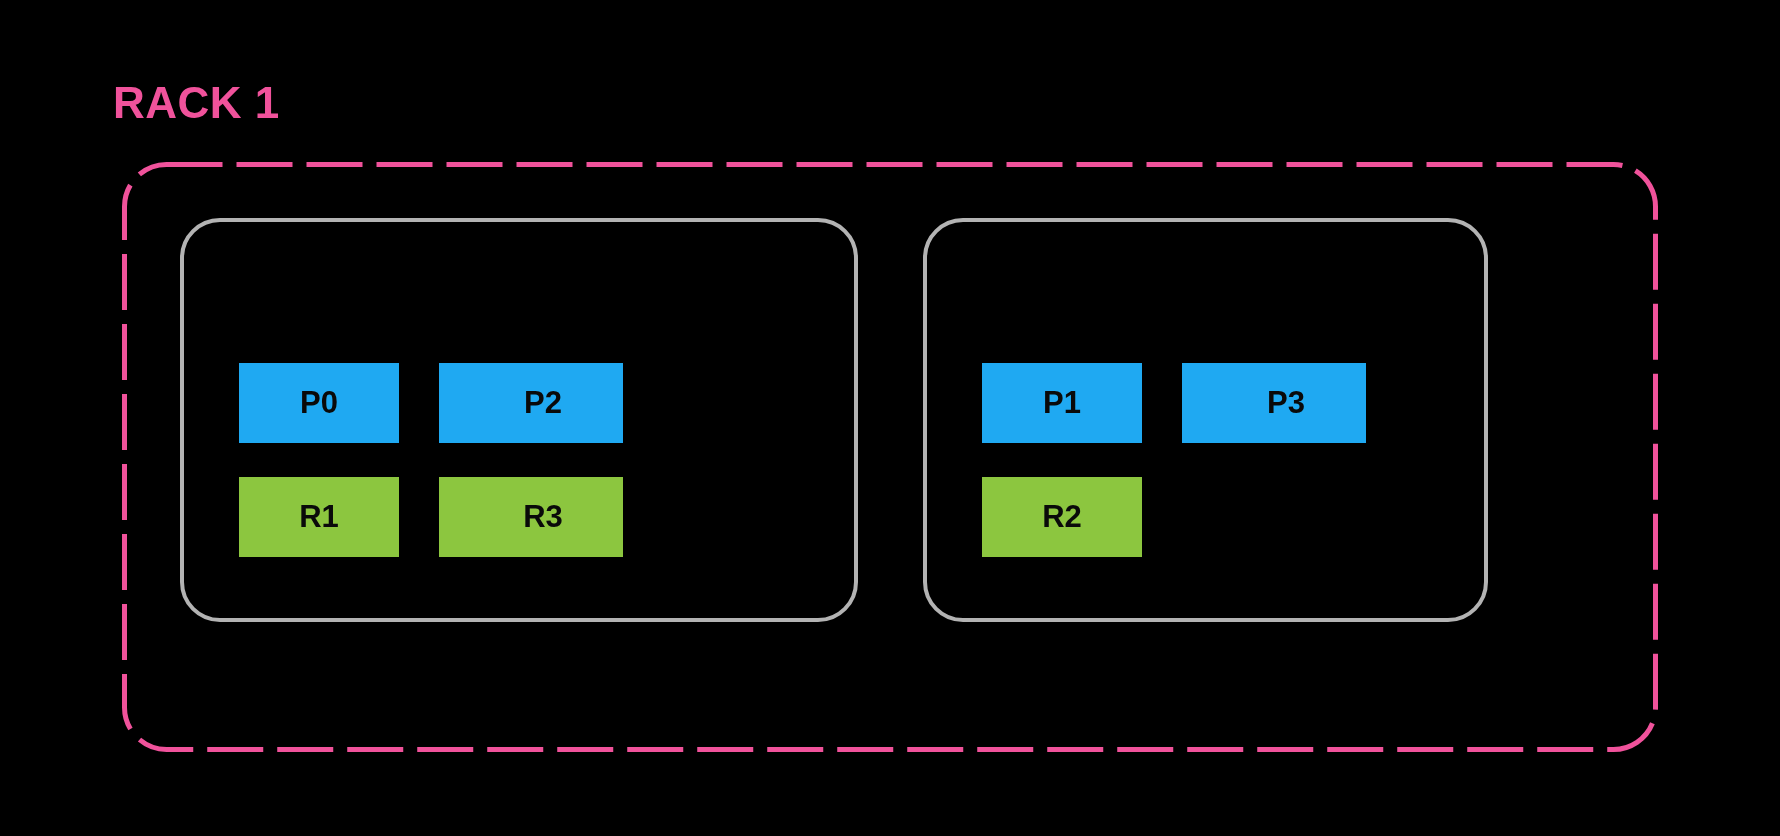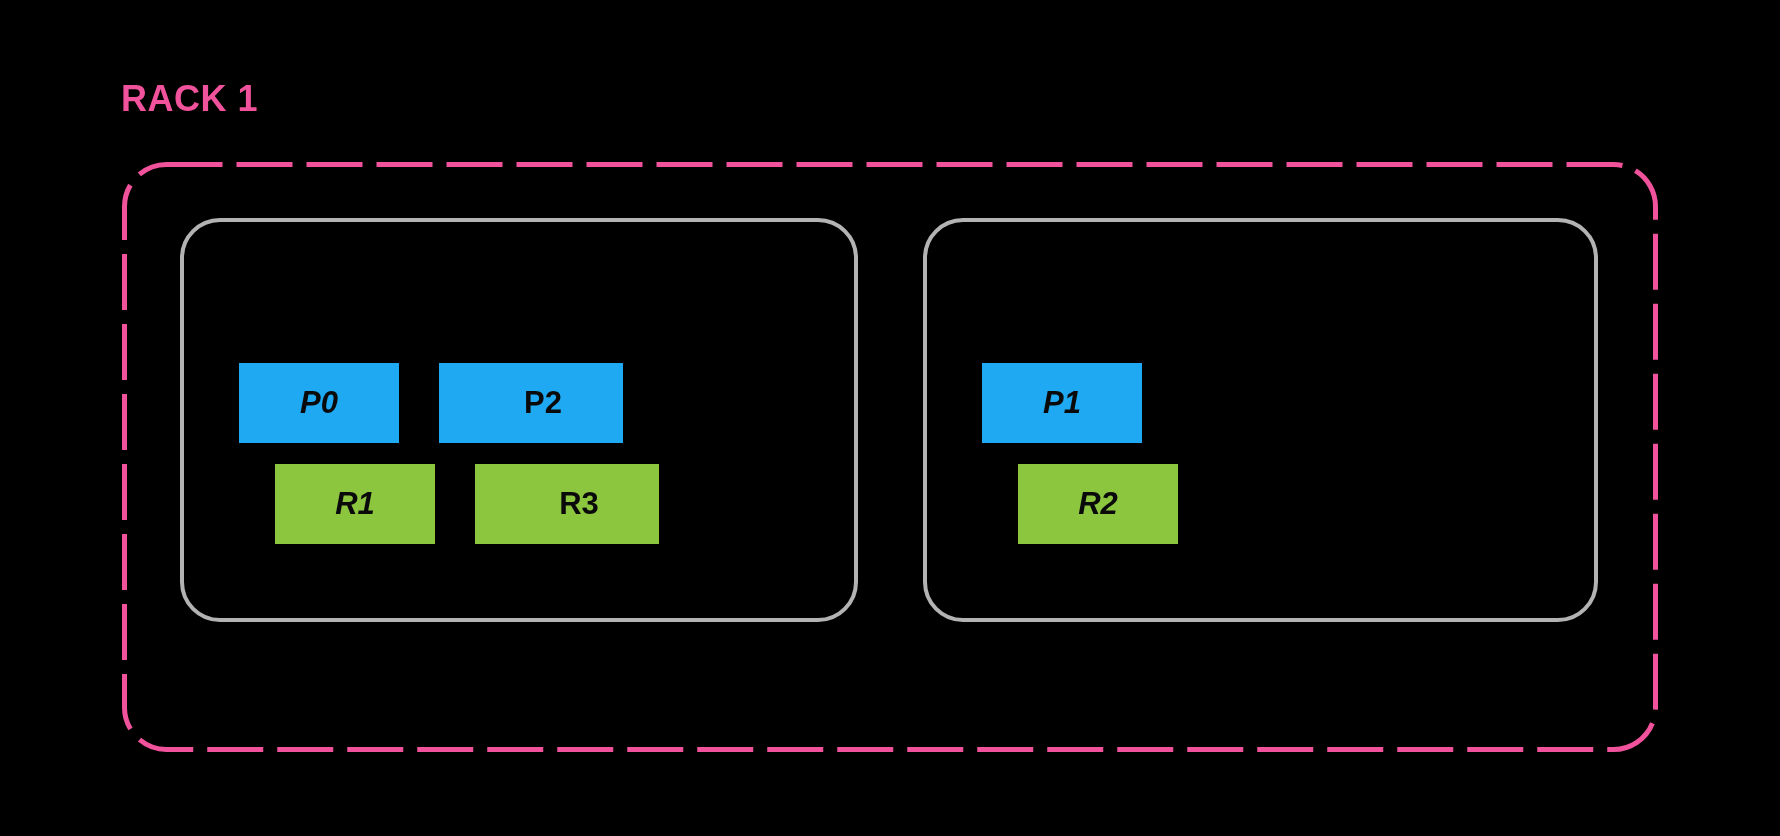--- a/index.html
+++ b/index.html
@@ -10,23 +10,23 @@
   .canvas {
     position: relative;
     width: 1780px;
     height: 836px;
     background: var(--background, #000000);
     overflow: hidden;
     font-family: "Liberation Sans", sans-serif;
   }
   .rack-label {
     position: absolute;
-    left: 121px;
+    left: 113px;
     top: 78px;
-    font-size: 36px;
+    font-size: 44px;
     font-weight: 700;
     letter-spacing: 0.5px;
     color: var(--rack_accent, #F0529B);
     white-space: nowrap;
   }
   .rack-border {
     position: absolute;
     left: 122px;
     top: 162px;
     width: 1536px;
@@ -42,39 +42,39 @@
   .node {
     position: absolute;
     top: 218px;
     height: 404px;
     box-sizing: border-box;
     border: 4px solid var(--node_border, #B3B3B3);
     border-radius: 40px;
     background: transparent;
   }
   .node-0 { left: 180px; width: 678px; }
-  .node-1 { left: 923px; width: 675px; }
+  .node-1 { left: 923px; width: 565px; }
   .slot {
     position: absolute;
     width: 160px;
     height: 80px;
     display: flex;
     align-items: center;
     justify-content: center;
     font-size: 31px;
     font-weight: 700;
     color: var(--slot_text, #0A0A0A);
   }
   .slot.primary { background: var(--primary, #1FA9F2); }
   .slot.replica { background: var(--replica, #8CC63F); }
-  .col0 { left: 55px; font-style: italic; }
+  .col0 { left: 55px; }
   .col1 { left: 255px; padding-left: 24px; }
   .col2 { left: 455px; }
   .row0 { top: 141px; }
-  .row1 { top: 242px; margin-left: 36px; }
+  .row1 { top: 255px; }
 </style>
 </head>
 <body>
 
 <div class="canvas">
 
   <div class="rack-label">RACK 1</div>
 
   <svg class="rack-border" viewBox="0 0 1536 590" xmlns="http://www.w3.org/2000/svg">
     <rect x="2.5" y="2.5" width="1531" height="585" rx="42" ry="42"></rect>
@@ -82,16 +82,17 @@
 
   <div class="node node-0">
     <div class="slot primary col0 row0">P0</div>
     <div class="slot primary col1 row0">P2</div>
     <div class="slot replica col0 row1">R1</div>
     <div class="slot replica col1 row1">R3</div>
   </div>
 
   <div class="node node-1">
     <div class="slot primary col0 row0">P1</div>
+    <div class="slot primary col1 row0">P3</div>
     <div class="slot replica col0 row1">R2</div>
   </div>
 
 </div>
 
 </body></html>

